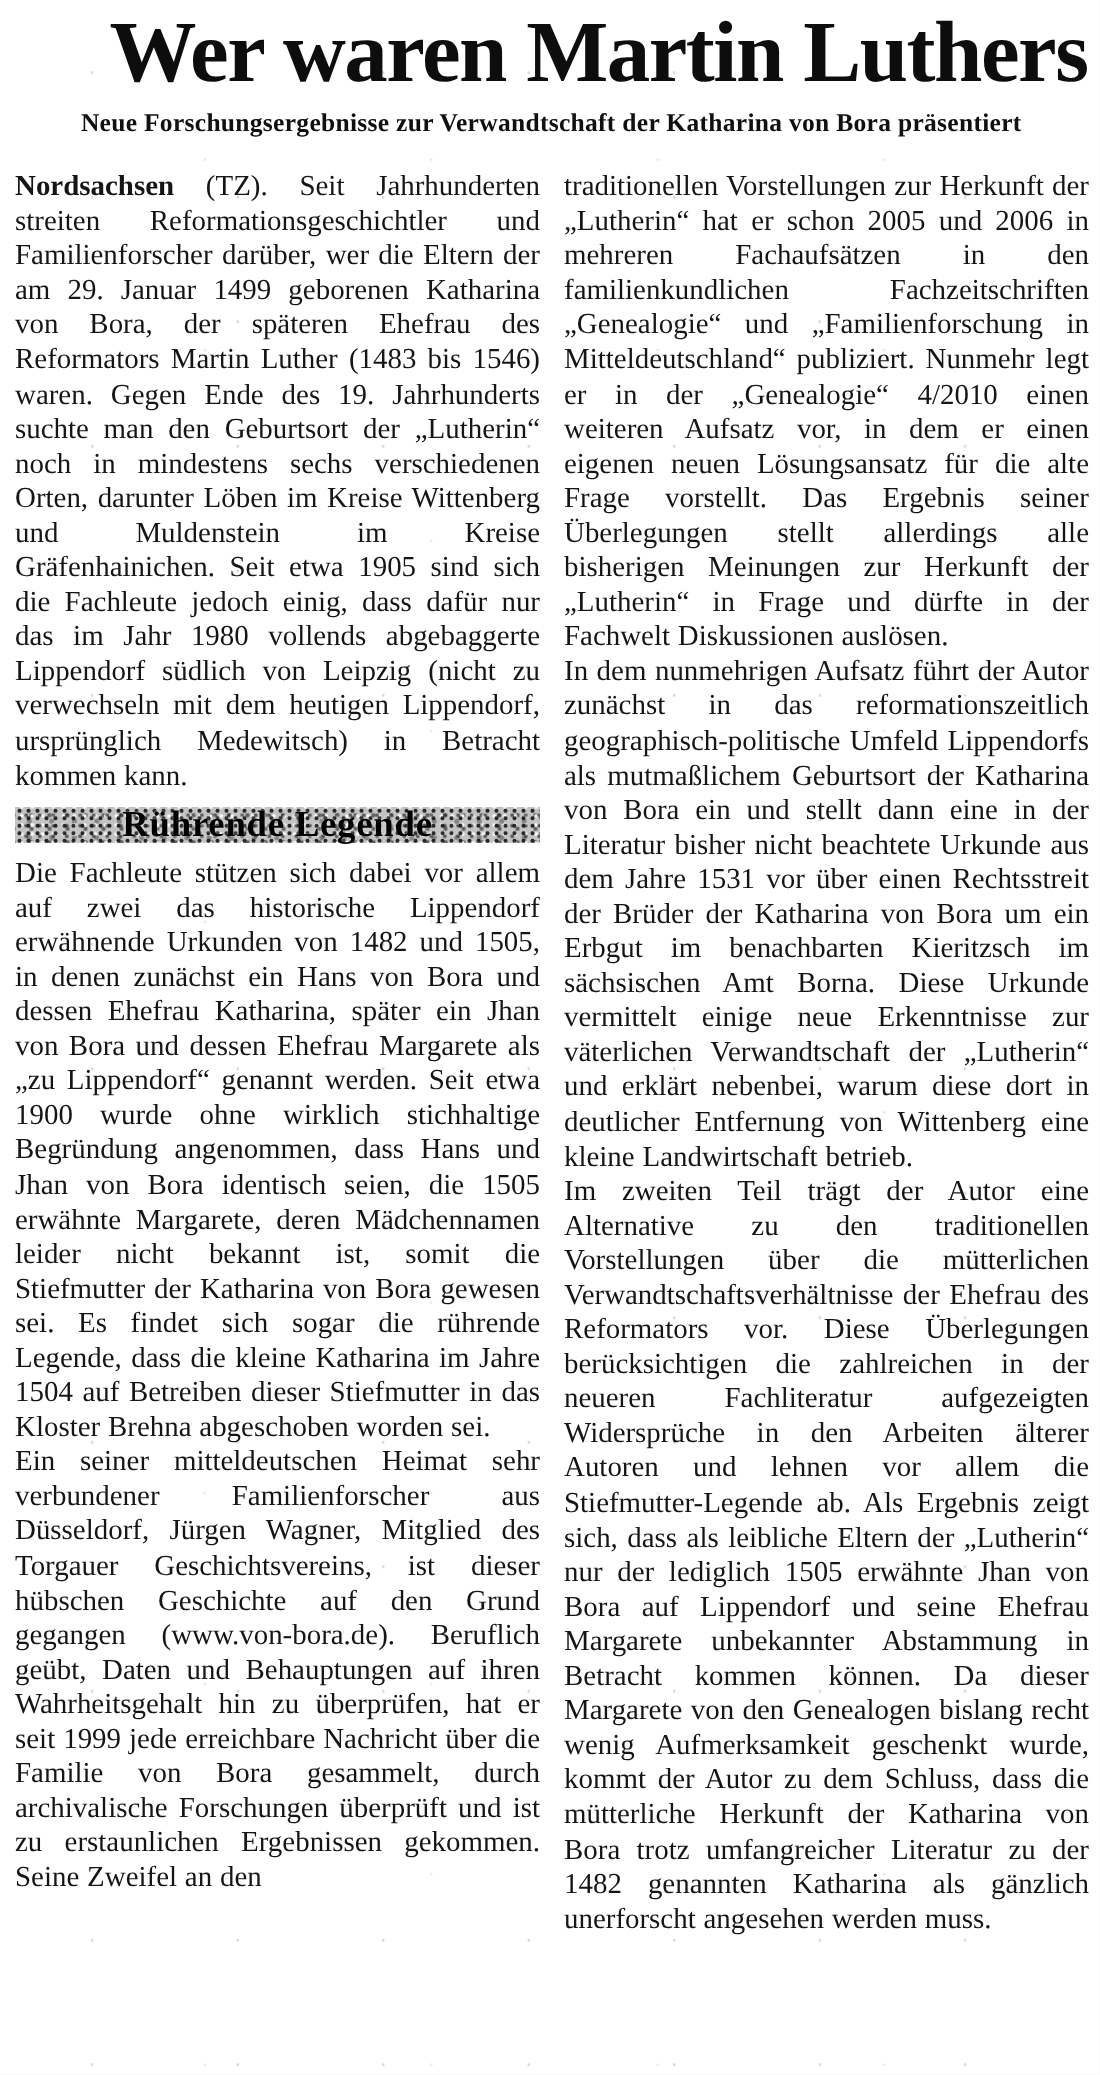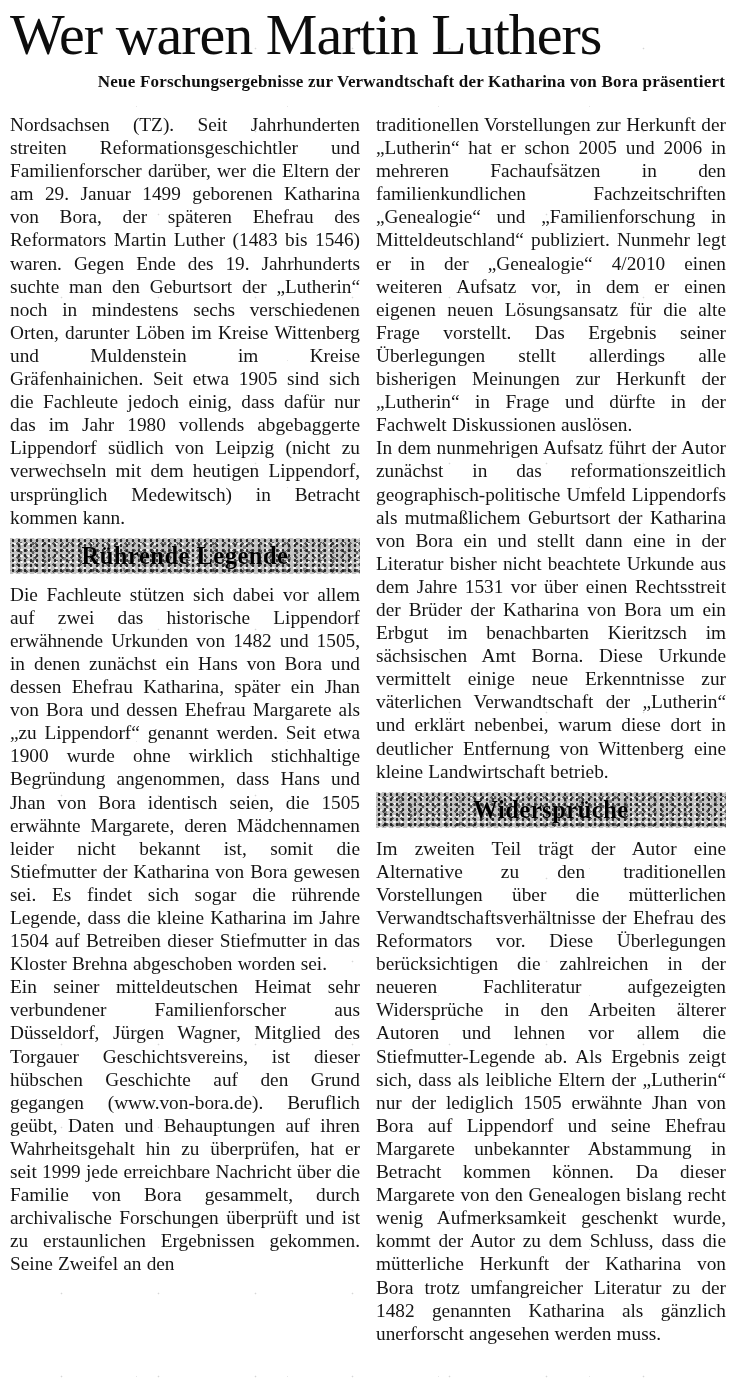--- a/index.html
+++ b/index.html
@@ -17,31 +17,31 @@
     padding: 6px 8px 0 10px;
     overflow: hidden;
     
     background-image:
       radial-gradient(circle, rgba(0,0,0,0.16) 0 0.7px, transparent 1.1px),
       radial-gradient(circle, rgba(0,0,0,0.10) 0 0.6px, transparent 1px);
     background-size: 97px 83px, 151px 127px;
     background-position: 13px 7px, 61px 43px;
   }
   .headline {
-    font-weight: 400;
+    font-weight: 700;
     font-size: 58px;
     line-height: 57px;
-    text-align: left;
+    text-align: right;
     letter-spacing: -1px;
     color: #0d0d0d;
   }
   .headline span { display: block; }
   .subtitle {
     margin-top: 9px;
-    text-align: right;
+    text-align: center;
     font-weight: 700;
     font-size: 17px;
     letter-spacing: 0.2px;
     color: #101010;
   }
   .columns {
     display: flex;
     gap: 16px;
     margin-top: 21px;
   }
@@ -51,23 +51,23 @@
   }
   .body-par {
     font-size: 19.3px;
     line-height: 23.1px;
     text-align: justify;
     hyphens: auto;
     -webkit-hyphens: auto;
     word-spacing: 0.4px;
     color: #151515;
   }
-  .lead-word { font-weight: 400; }
+  .lead-word { font-weight: 700; }
   .section-bar {
-    height: 36px;
+    height: 24px;
     margin: 9px 0 9px 0;
     display: flex;
     align-items: center;
     justify-content: center;
     background-color: #c3c3c3;
     background-image:
       radial-gradient(circle, rgba(10,10,10,0.85) 0 1.1px, transparent 1.6px),
       radial-gradient(circle, rgba(30,30,30,0.65) 0 1px,  transparent 1.5px),
       radial-gradient(circle, rgba(255,255,255,0.95) 0 1px, transparent 1.5px),
       radial-gradient(circle, rgba(0,0,0,0.5) 0 1.2px, transparent 1.7px),
@@ -107,22 +107,19 @@
 
 
       <p class="body-par">Ein seiner mitteldeutschen Heimat sehr verbundener Familienforscher aus Düsseldorf, Jürgen Wagner, Mitglied des Torgauer Geschichtsvereins, ist dieser hübschen Geschichte auf den Grund gegangen (www.von-bora.de). Beruflich geübt, Daten und Behauptungen auf ihren Wahrheitsgehalt hin zu überprüfen, hat er seit 1999 jede erreichbare Nachricht über die Familie von Bora gesammelt, durch archivalische Forschungen überprüft und ist zu erstaunlichen Ergebnissen gekommen. Seine Zweifel an den</p>
     </div>
 
     <div class="col">
       <p class="body-par">traditionellen Vorstellungen zur Herkunft der „Lutherin“ hat er schon 2005 und 2006 in mehreren Fachaufsätzen in den familienkundlichen Fachzeitschriften „Genealogie“ und „Familienforschung in Mitteldeutschland“ publiziert. Nunmehr legt er in der „Genealogie“ 4/2010 einen weiteren Aufsatz vor, in dem er einen eigenen neuen Lösungsansatz für die alte Frage vorstellt. Das Ergebnis seiner Überlegungen stellt allerdings alle bisherigen Meinungen zur Herkunft der „Lutherin“ in Frage und dürfte in der Fachwelt Diskussionen auslösen.</p>
 
       <p class="body-par">In dem nunmehrigen Aufsatz führt der Autor zunächst in das reformationszeitlich geographisch-politische Umfeld Lippendorfs als mutmaßlichem Geburtsort der Katharina von Bora ein und stellt dann eine in der Literatur bisher nicht beachtete Urkunde aus dem Jahre 1531 vor über einen Rechtsstreit der Brüder der Katharina von Bora um ein Erbgut im benachbarten Kieritzsch im sächsischen Amt Borna. Diese Urkunde vermittelt einige neue Erkenntnisse zur väterlichen Verwandtschaft der „Lutherin“ und erklärt nebenbei, warum diese dort in deutlicher Entfernung von Wittenberg eine kleine Landwirtschaft betrieb.</p>
 
-      <div class="section-bar">
-        <span class="bar-label">Widersprüche</span>
-      </div>
 
       <p class="body-par"><span>Im zweiten Teil trägt der Autor eine Alternative zu den traditionellen Vorstellungen über die mütterlichen Verwandtschaftsverhältnisse der Ehefrau des Reformators vor. Diese Überlegungen berücksichtigen die zahlreichen in der neueren Fachliteratur aufgezeigten Widersprüche in den Arbeiten älterer Autoren und lehnen vor allem die Stiefmutter-Legende ab. Als Ergebnis zeigt sich, dass als leibliche Eltern der „Lutherin“ nur der lediglich 1505 erwähnte Jhan von Bora auf Lippendorf und seine Ehefrau Margarete unbekannter Abstammung in Betracht kommen können. Da dieser Margarete von den Genealogen bislang recht wenig Aufmerksamkeit geschenkt wurde, kommt der Autor zu dem Schluss, dass die mütterliche Herkunft der Katharina von Bora trotz umfangreicher Literatur zu der 1482 genannten Katharina als gänzlich unerforscht angesehen werden muss.</span></p>
     </div>
 
   </div>
 
 </div>
 
 </body></html>

